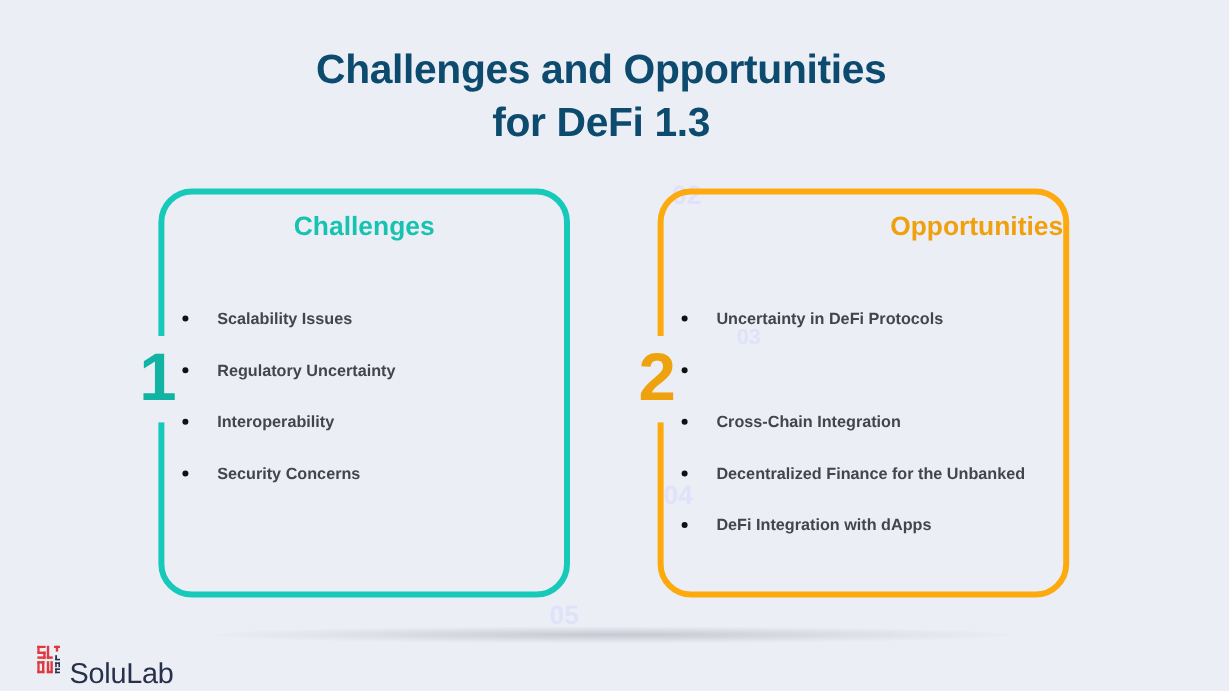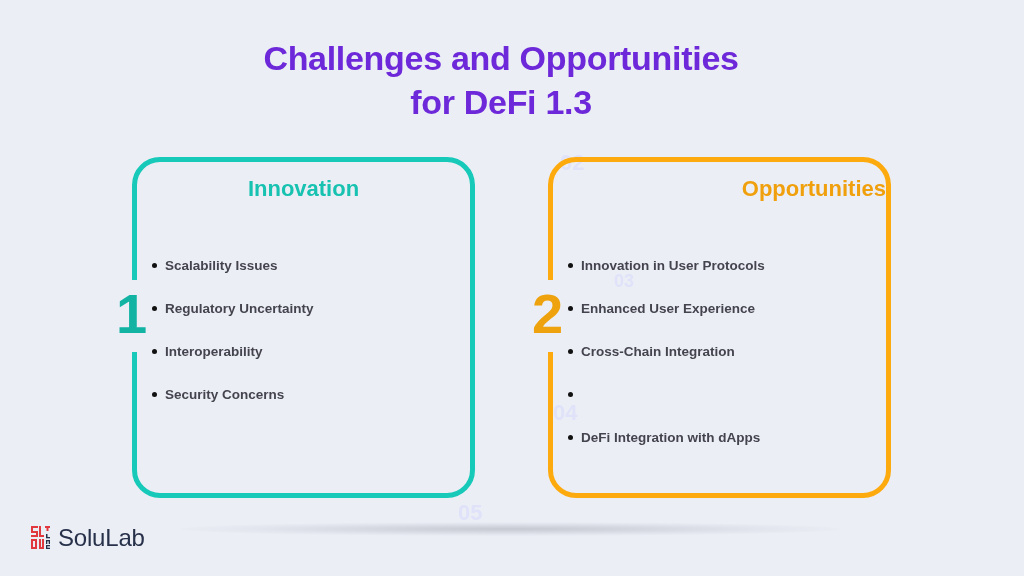--- a/index.html
+++ b/index.html
@@ -6,21 +6,21 @@
   html, body { width: 1024px; height: 576px; overflow: hidden; }
   body {
     background: #eceef6;
     font-family: "Liberation Sans", sans-serif;
     position: relative;
   }
   .title {
     position: absolute;
     left: 0; top: 36px; width: 1002px;
     text-align: center;
-    color: #6d28d9;
+    color: #0c4a6e;
     font-weight: 700;
     font-size: 34px;
     line-height: 44px;
     letter-spacing: -0.3px;
   }
   .panel {
     position: absolute;
     top: 157px;
     width: 343px;
     height: 341px;
@@ -58,20 +58,21 @@
     left: 15px; top: 82px;
     list-style: none;
   }
   .items li {
     display: flex;
     align-items: center;
     height: 43px;
     font-weight: 700;
     font-size: 13.5px;
     color: #44444e;
+    gap: 16px;
   }
   .bullet {
     width: 5px; height: 5px;
     border-radius: 50%;
     background: #111;
     margin-right: 8px;
     flex: none;
   }
   .watermark {
     position: absolute;
@@ -90,38 +91,39 @@
     position: absolute;
     left: 31px; top: 524px;
     display: flex; align-items: center;
   }
   .logo-mark { width: 22px; height: 24px; margin-right: 5px; }
   .logo-text {
     font-size: 24px;
     color: #27314a;
     font-family: "Liberation Sans", sans-serif;
     letter-spacing: -0.2px;
+    margin-top: 24px;
   }
 </style>
 </head>
 <body>
 
 <div class="title">
   <div>Challenges and Opportunities</div>
   <div>for DeFi 1.3</div>
 </div>
 
 <div class="watermark" style="left:560px;top:150px;font-size:22px;">02</div>
 <div class="watermark" style="left:614px;top:271px;font-size:18px;">03</div>
 <div class="watermark" style="left:553px;top:400px;">04</div>
 <div class="watermark" style="left:458px;top:500px;">05</div>
 
 <div class="panel left">
   <div class="gap-mask"></div>
-  <div class="panel-heading">Innovation</div>
+  <div class="panel-heading">Challenges</div>
   <ul class="items">
     <li>
         <span class="bullet"></span>
         <span>Scalability Issues</span>
       </li>
     <li>
         <span class="bullet"></span>
         <span>Regulatory Uncertainty</span>
       </li>
     <li>
@@ -135,32 +137,32 @@
   </ul>
 </div>
 <div class="big-num n1">1</div>
 
 <div class="panel right">
   <div class="gap-mask"></div>
   <div class="panel-heading">Opportunities</div>
   <ul class="items">
     <li>
         <span class="bullet"></span>
-        <span>Innovation in User Protocols</span>
-      </li>
-    <li>
-        <span class="bullet"></span>
-        <span>Enhanced User Experience</span>
+        <span>Uncertainty in DeFi Protocols</span>
+      </li>
+    <li>
+        <span class="bullet"></span>
       </li>
     <li>
         <span class="bullet"></span>
         <span>Cross-Chain Integration</span>
       </li>
     <li>
         <span class="bullet"></span>
+        <span>Decentralized Finance for the Unbanked</span>
       </li>
     <li>
         <span class="bullet"></span>
         <span>DeFi Integration with dApps</span>
       </li>
   </ul>
 </div>
 <div class="big-num n2">2</div>
 
 <div class="shadow"></div>

